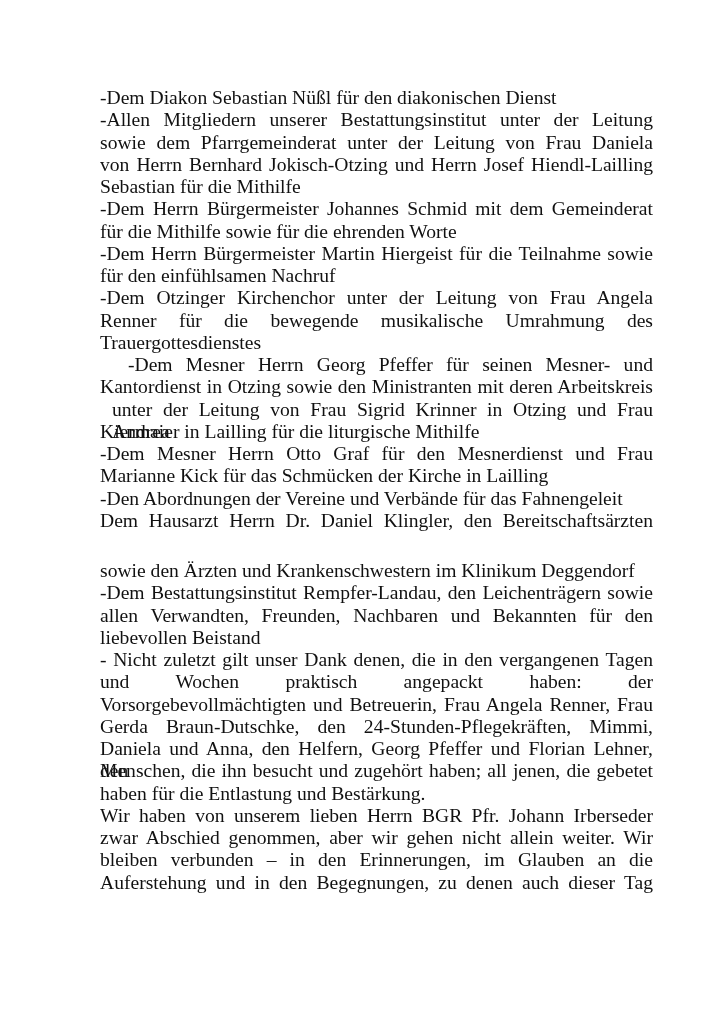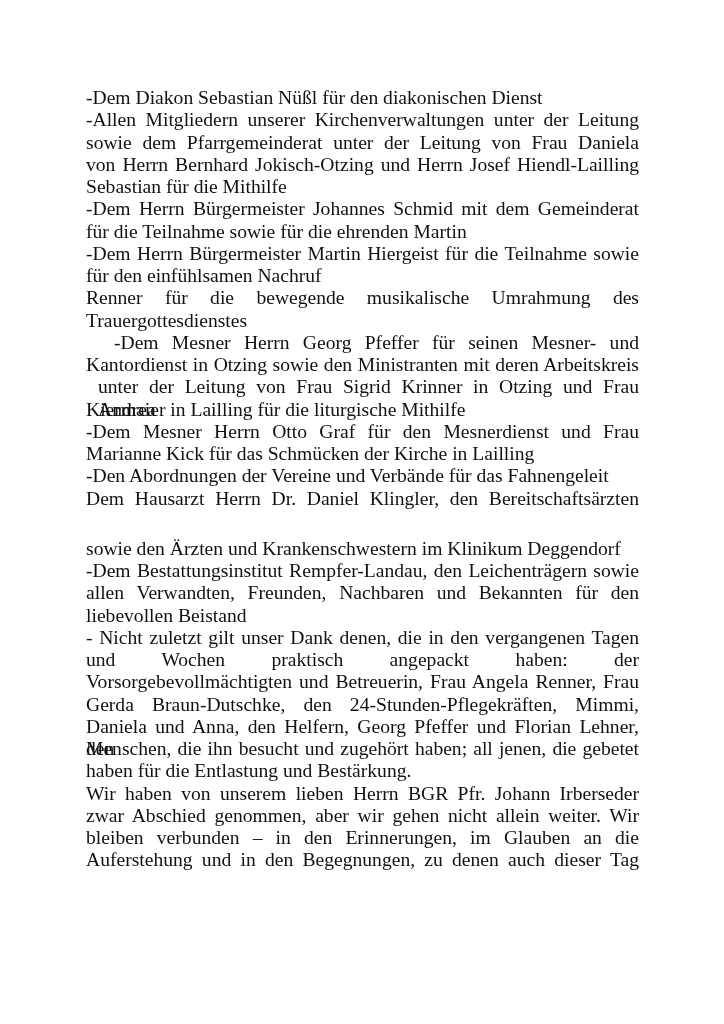--- a/index.html
+++ b/index.html
@@ -1,19 +1,19 @@
 <!DOCTYPE html>
 <html><head>
 <meta charset="utf-8">
 <style>
   html, body { margin: 0; padding: 0; background: #ffffff; }
   body { width: 724px; height: 1024px; position: relative; overflow: hidden; }
   .page {
     position: absolute;
-    left: 86px;
+    left: 100px;
     top: 87px;
     width: 553px;
     font-family: "Liberation Serif", serif;
     font-size: 19.6px;
     line-height: 22.25px;
     color: #111111;
   }
   .para { margin: 0; }
   .line {
     display: block;
@@ -25,34 +25,35 @@
   .line.last { text-align-last: left; }
 </style>
 </head>
 <body>
 
 <div class="page" id="page">
     <div class="para">
       <span class="line last" style="white-space: normal;">-Dem Diakon Sebastian Nüßl für den diakonischen Dienst</span>
     </div>
     <div class="para">
-      <span class="line" style="white-space: normal;">-Allen Mitgliedern unserer Kirchenverwaltungen unter der Leitung</span>
+      <span class="line" style="white-space: normal;">-Allen Mitgliedern unserer Bestattungsinstitut unter der Leitung</span>
       <span class="line" style="white-space: normal;">sowie dem Pfarrgemeinderat unter der Leitung von Frau Daniela</span>
       <span class="line" style="white-space: normal;">von Herrn Bernhard Jokisch-Otzing und Herrn Josef Hiendl-Lailling</span>
       <span class="line last" style="white-space: normal;">Sebastian für die Mithilfe</span>
     </div>
     <div class="para">
       <span class="line" style="white-space: normal;">-Dem Herrn Bürgermeister Johannes Schmid mit dem Gemeinderat</span>
-      <span class="line last" style="white-space: normal;">für die Teilnahme sowie für die ehrenden Martin</span>
+      <span class="line last" style="white-space: normal;">für die Mithilfe sowie für die ehrenden Worte</span>
     </div>
     <div class="para">
       <span class="line" style="white-space: normal;">-Dem Herrn Bürgermeister Martin Hiergeist für die Teilnahme sowie</span>
       <span class="line last" style="white-space: normal;">für den einfühlsamen Nachruf</span>
     </div>
     <div class="para">
+      <span class="line" style="white-space: normal;">-Dem Otzinger Kirchenchor unter der Leitung von Frau Angela</span>
       <span class="line" style="white-space: normal;">Renner für die bewegende musikalische Umrahmung des</span>
       <span class="line last" style="white-space: normal;">Trauergottesdienstes</span>
     </div>
     <div class="para">
       <span class="line" style="white-space: normal; margin-left: 28px;">-Dem Mesner Herrn Georg Pfeffer für seinen Mesner- und</span>
       <span class="line" style="white-space: normal;">Kantordienst in Otzing sowie den Ministranten mit deren Arbeitskreis</span>
       <span class="line" style="white-space: normal; margin-left: 12px;">unter der Leitung von Frau Sigrid Krinner in Otzing und Frau Andrea</span>
       <span class="line last" style="white-space: normal;">Kiermaier in Lailling für die liturgische Mithilfe</span>
     </div>
     <div class="para">

